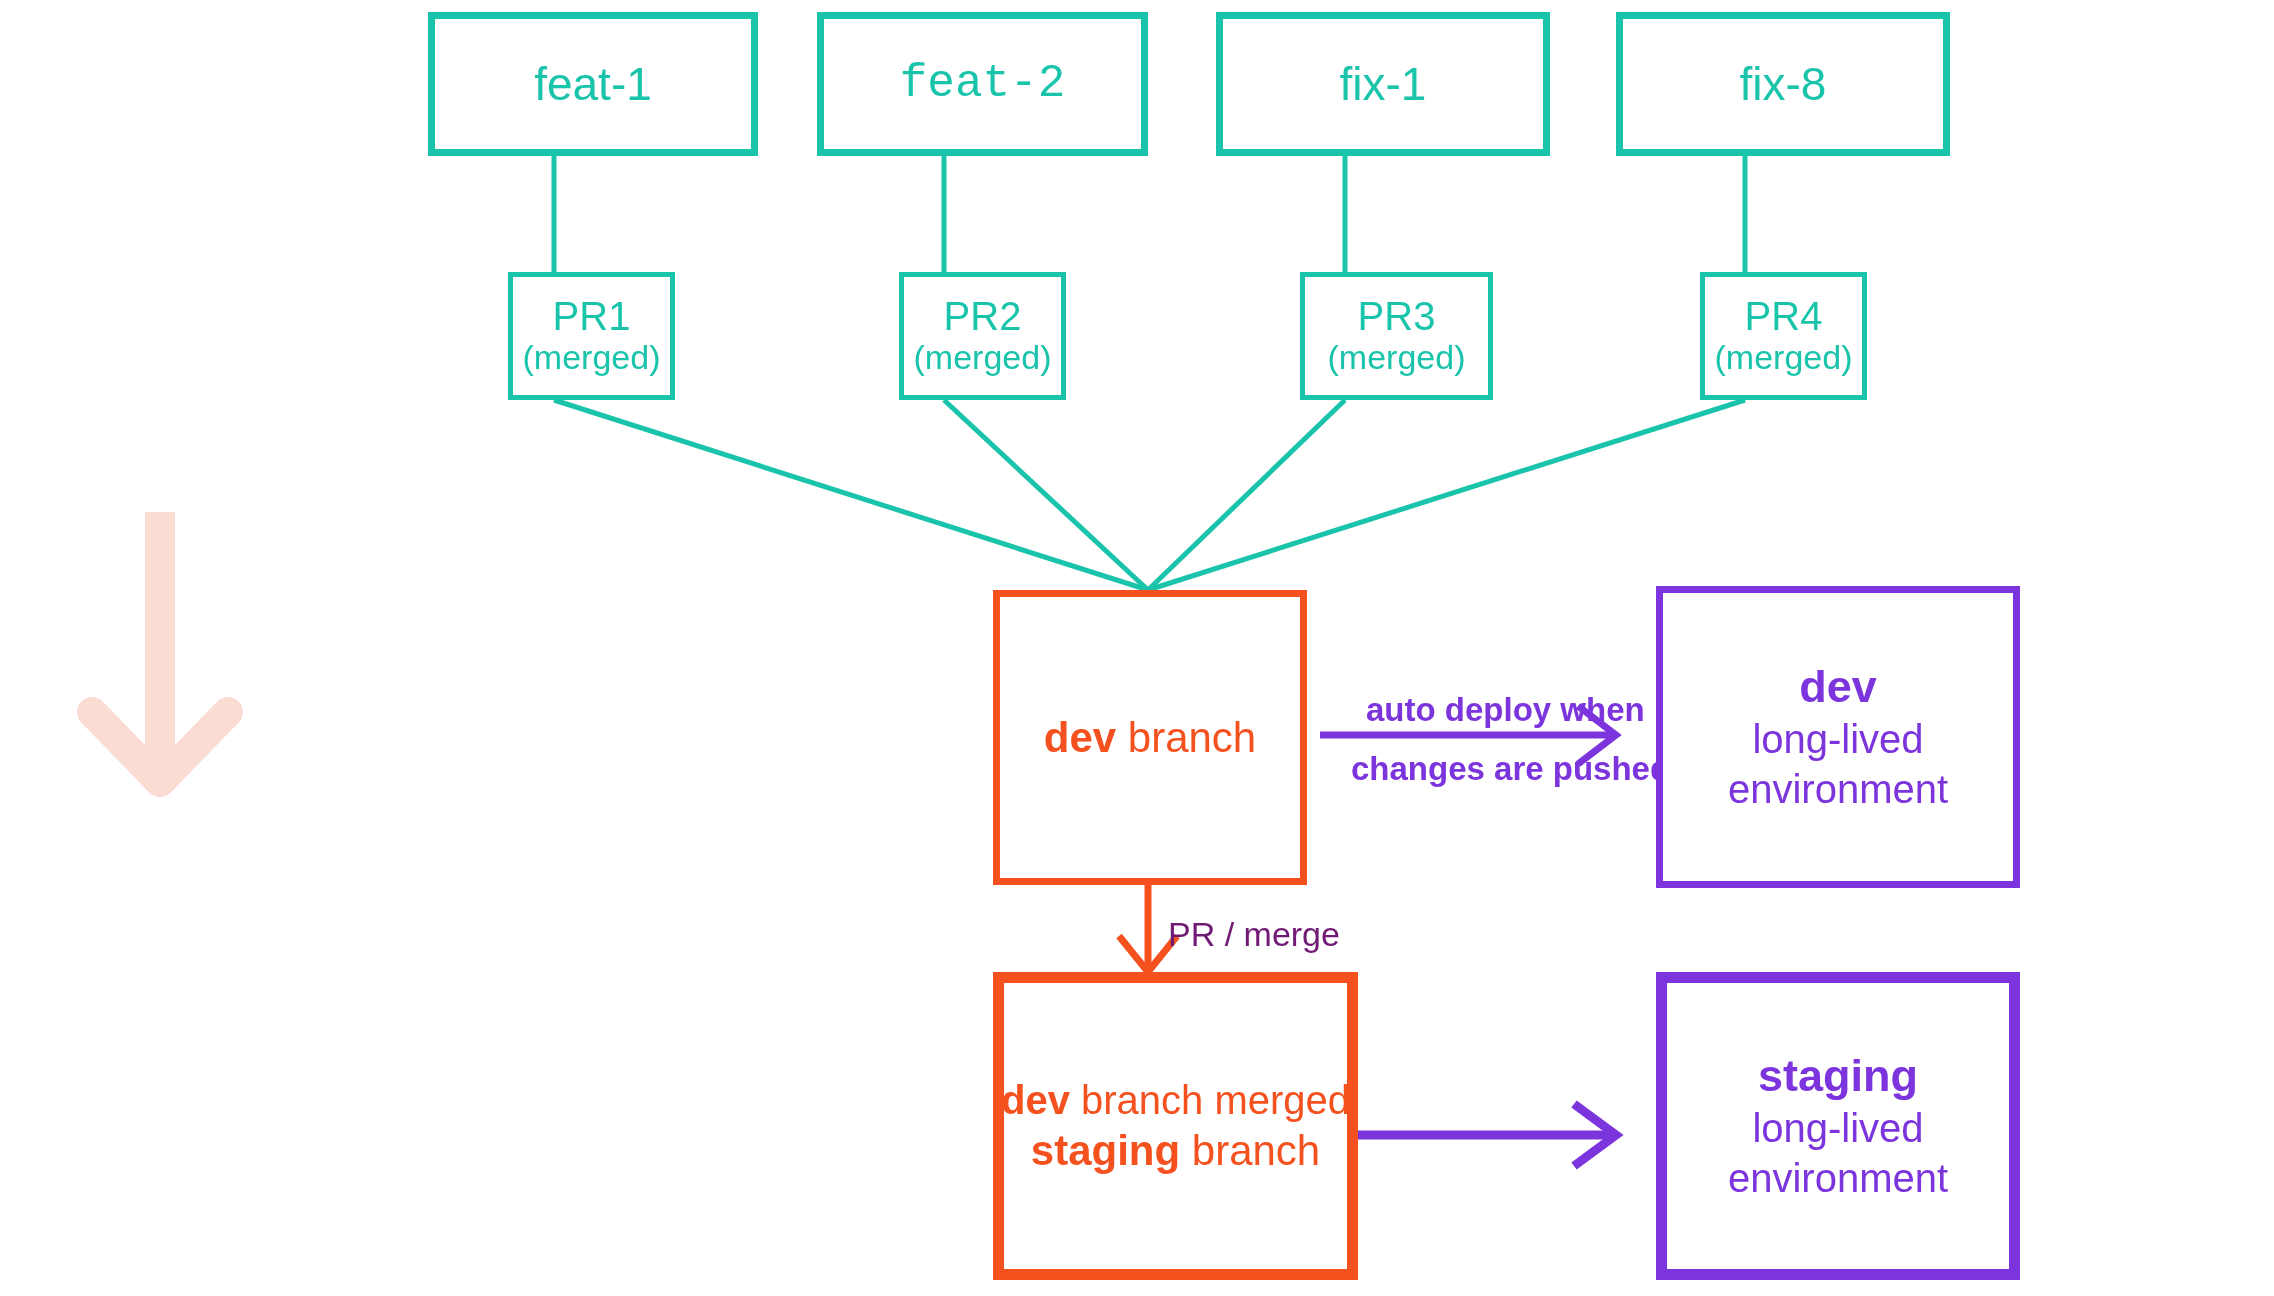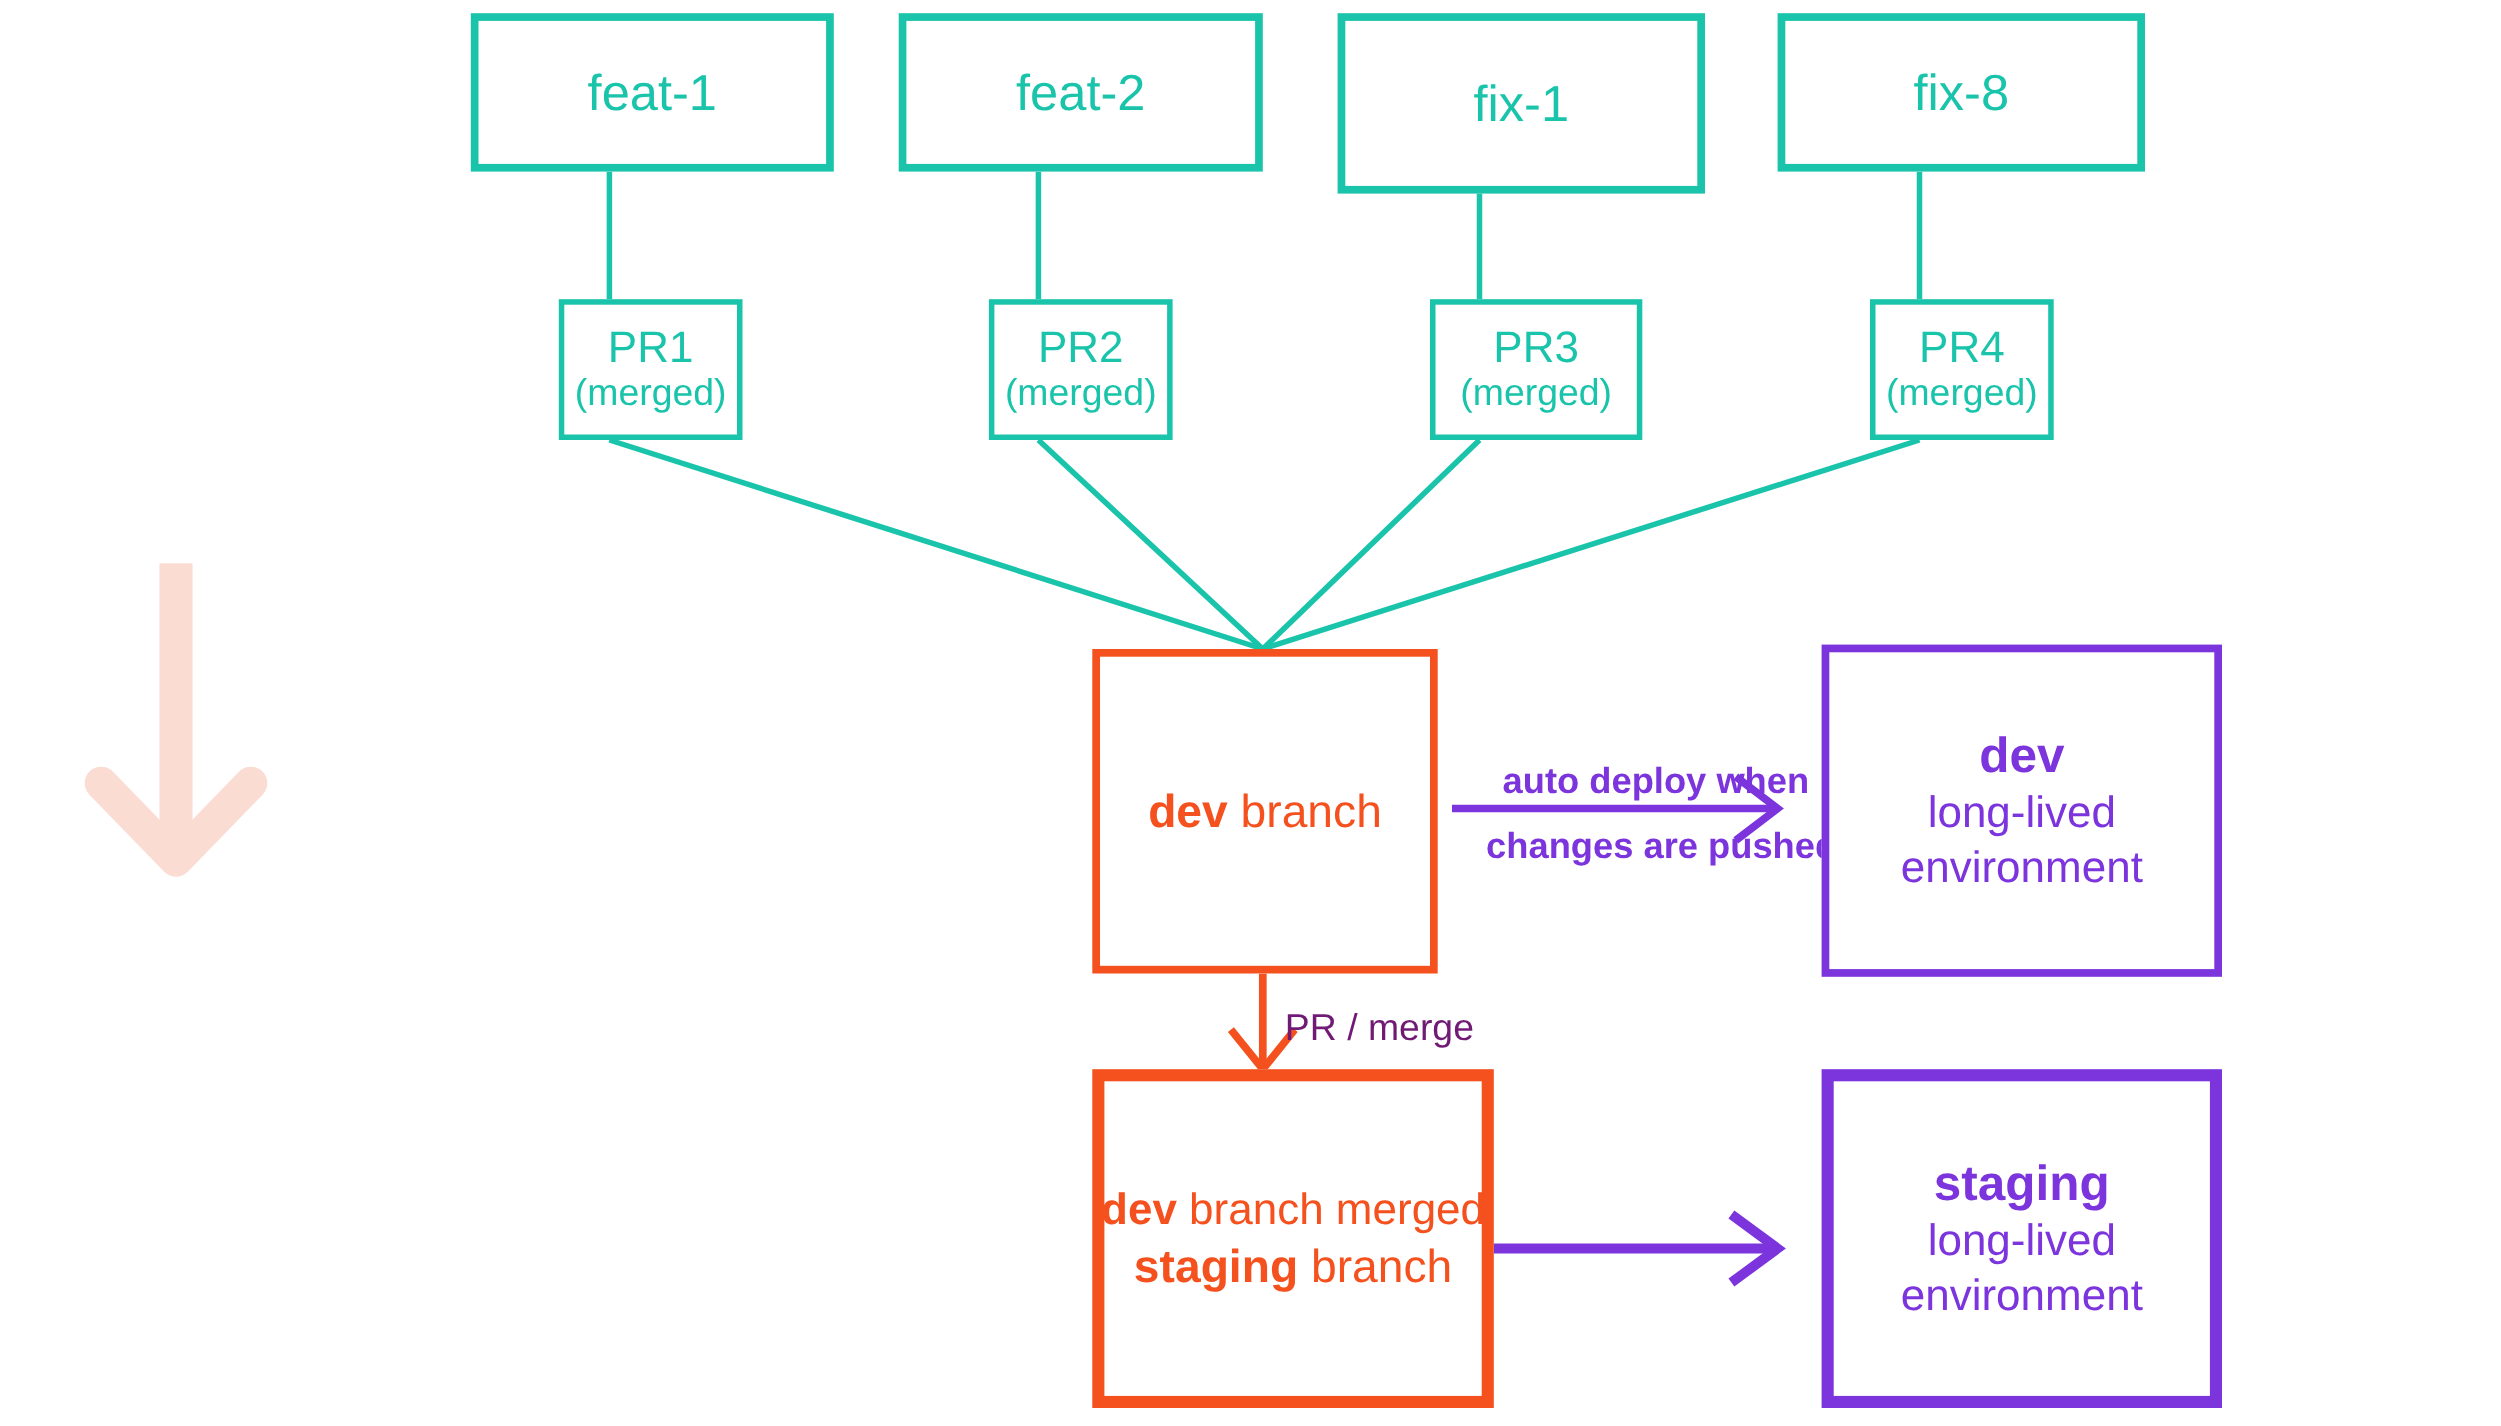--- a/index.html
+++ b/index.html
@@ -138,25 +138,25 @@
     <g>
       <line x1="160" y1="512" x2="160" y2="780" stroke="#fbdcd2" stroke-width="30" stroke-linecap="butt"></line>
       <polyline points="92,712 160,782 228,712" fill="none" stroke="#fbdcd2" stroke-width="30" stroke-linecap="round" stroke-linejoin="round"></polyline>
     </g>
   </svg>
 
   <div class="node teal" style="left:390px; top:12px; width:330px; height:144px;">
     <div class="branch-title">feat-1</div>
   </div>
 
-  <div class="node teal" style="left:779px; top:12px; width:331px; height:144px;">
+  <div class="node teal" style="left:779px; top:12px; width:331px; height:144px;font-family:Liberation Mono, monospace;">
     <div class="branch-title">feat-2</div>
   </div>
 
-  <div class="node teal" style="left:1178px; top:12px; width:334px; height:164px;">
+  <div class="node teal" style="left:1178px; top:12px; width:334px; height:144px;">
     <div class="branch-title">fix-1</div>
   </div>
 
   <div class="node teal" style="left:1578px; top:12px; width:334px; height:144px;">
     <div class="branch-title">fix-8</div>
   </div>
 
   <div class="node teal" style="left:470px; top:272px; width:167px; height:128px; border-width:5px;">
     <div class="pr-title">PR1</div>
     <div class="pr-sub">(merged)</div>

